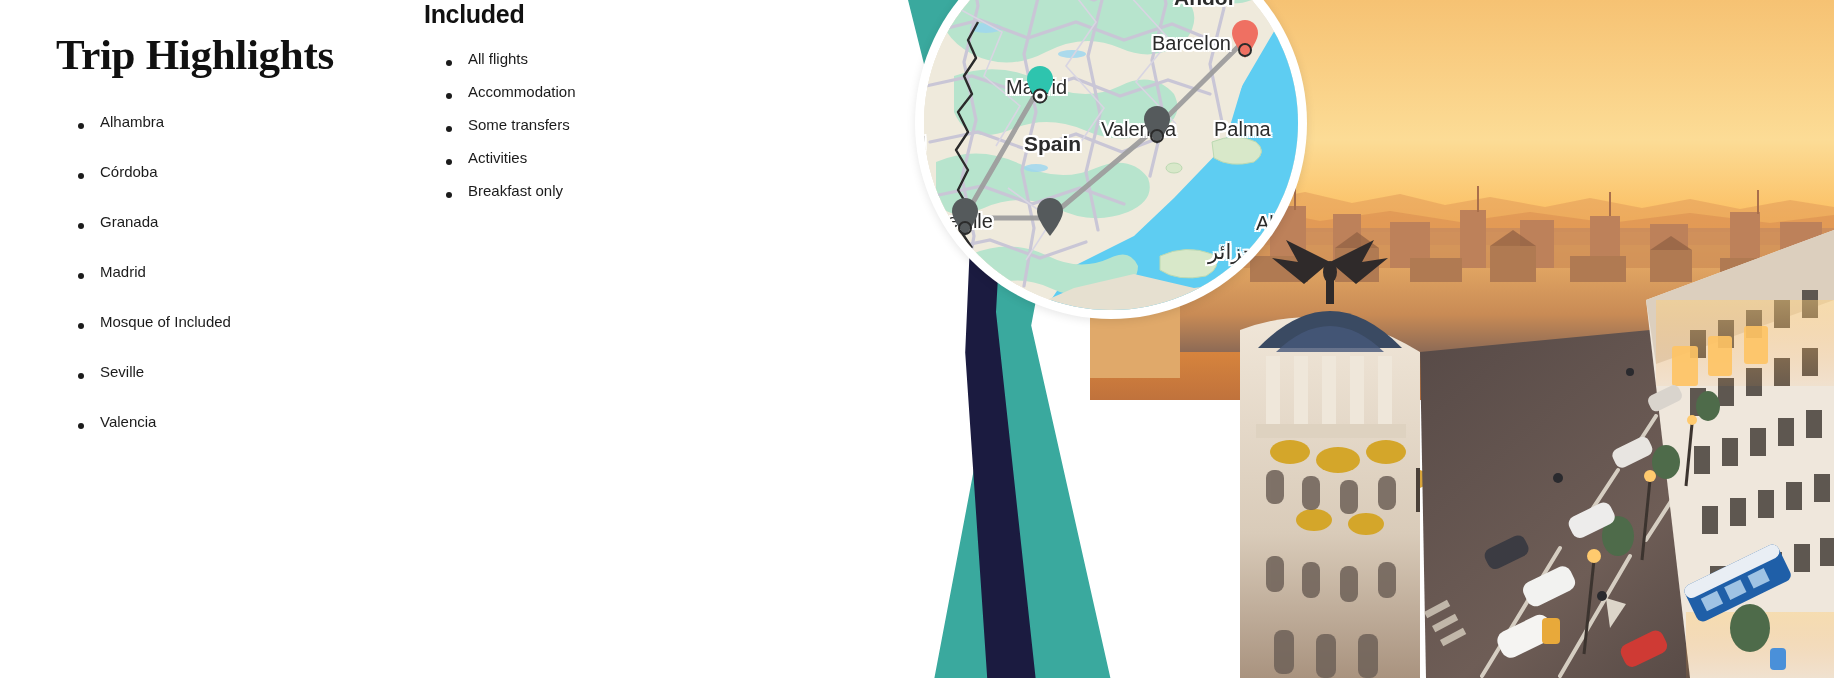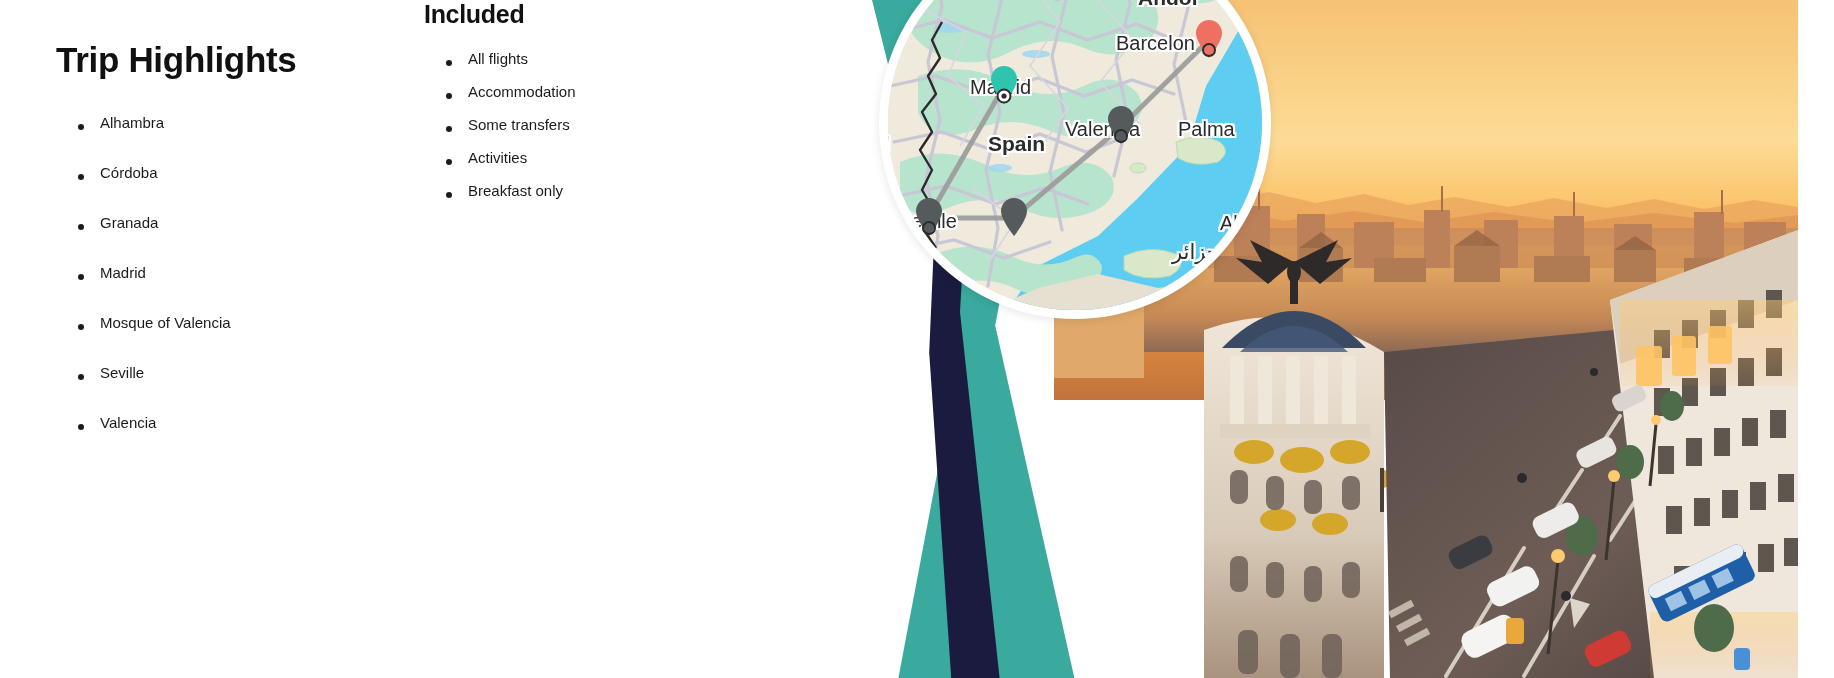--- a/index.html
+++ b/index.html
@@ -17,21 +17,21 @@
   .col { position:absolute; top:0; }
   .col-highlights { left:56px; width:360px; }
   .col-included  { left:424px; width:380px; }
 
   .col-title {
     font-weight:bold;
     color:#111111;
     letter-spacing:-0.3px;
     white-space:nowrap;
   }
-  .col-highlights .col-title { font-size:35px; margin-top:40px; }
+  .col-highlights .col-title { font-size:43px; margin-top:30px;font-family:Liberation Serif, serif; }
   .col-included  .col-title { font-size:25px; }
 
   ul.bullets { list-style:none; margin-top:18px; }
   ul.bullets li {
     position:relative;
     font-size:15px;
     color:#1b1b1b;
     padding-left:44px;
     line-height:1.0;
   }
@@ -45,21 +45,21 @@
     position:absolute;
     left:22px; top:9px;
     width:6px; height:6px;
     border-radius:50%;
     background:#1b1b1b;
   }
 
   
   .right-art {
     position:absolute;
-    left:784px; top:0;
+    left:820px; top:0;
     width:1014px; height:678px;
     overflow:hidden;
   }
 
   .shape-teal {
     position:absolute; left:0; top:0;
     width:440px; height:678px;
     background:#3aa99e;
     clip-path: polygon(20.0% 0%, 62.0% 0%, 48.0% 48.0%, 66.0% 100%, 26.0% 100%, 40.0% 52.0%);
   }
@@ -121,21 +121,21 @@
 
   <div class="columns">
 
     <div class="col col-highlights">
       <div class="col-title">Trip Highlights</div>
       <ul class="bullets">
         <li>Alhambra</li>
         <li>Córdoba</li>
         <li>Granada</li>
         <li>Madrid</li>
-        <li>Mosque of Valencia</li>
+        <li>Mosque of Included</li>
         <li>Seville</li>
         <li>Valencia</li>
       </ul>
     </div>
 
     <div class="col col-included">
       <div class="col-title">Included</div>
       <ul class="bullets">
         <li>All flights</li>
         <li>Accommodation</li>

